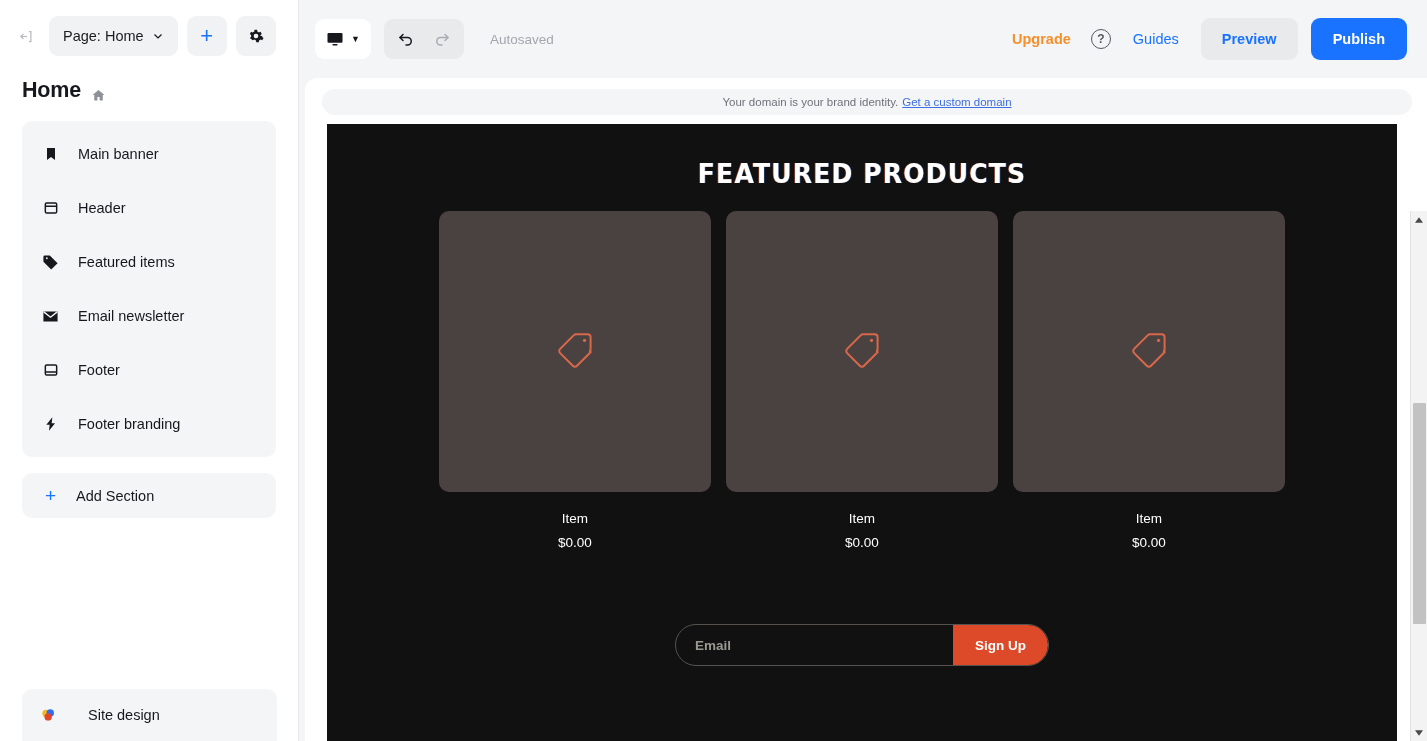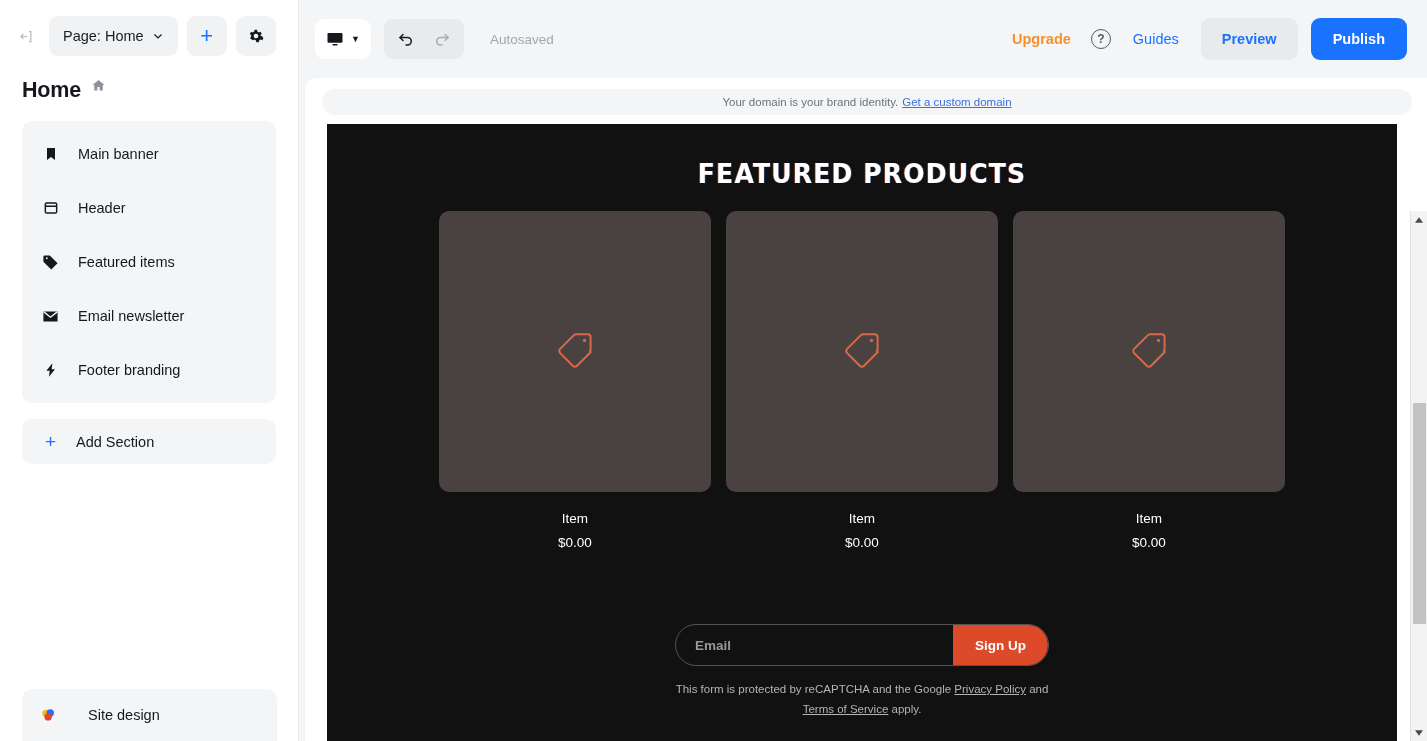--- a/index.html
+++ b/index.html
@@ -36,21 +36,21 @@
     font-size: 14.5px; color: #1b1c1f; font-family: "Liberation Sans", sans-serif;
   }
   .sq-btn {
     width: 40px; height: 40px; border-radius: 9px; background: #f1f2f4;
     display: flex; align-items: center; justify-content: center; cursor: pointer;
     border: none;
   }
   .plus-blue { color: #1a73ff; font-size: 22px; line-height: 1; font-weight: 400; }
 
   .page-title-row {
-    display: flex; align-items: flex-start; gap: 10px;
+    display: flex; align-items: flex-end; gap: 10px;
     padding: 12px 0 18px 22px;
   }
   .page-title { font-size: 21.5px; font-weight: bold; color: #16181d; letter-spacing: -0.2px; }
   .home-ico { color: #8e9197; font-size: 15px; display:flex; align-items:center; }
 
   .section-panel {
     margin: 0 22px; background: #f4f5f7; border-radius: 10px;
     padding: 6px 0; overflow: hidden;
   }
   .section-item {
@@ -269,20 +269,29 @@
       <div class="section-item">
         <span class="sec-ico">
           <svg width="17" height="17" viewBox="0 0 24 24" fill="currentColor">
             <path d="M2 5h20v14H2z" fill="currentColor"></path>
               <path d="M2.5 5.5L12 13l9.5-7.5" stroke="#f4f5f7" stroke-width="2" fill="none"></path>
           </svg>
         </span>
         <span>Email newsletter</span>
       </div>
 
+      <div class="section-item">
+        <span class="sec-ico">
+          <svg width="16" height="16" viewBox="0 0 24 24" fill="none" stroke="currentColor" stroke-width="2.2">
+            <rect x="3.5" y="4.5" width="17" height="15" rx="2"></rect>
+              <path d="M3.5 15h17"></path>
+          </svg>
+        </span>
+        <span>Footer</span>
+      </div>
 
       <div class="section-item">
         <span class="sec-ico">
           <svg width="16" height="16" viewBox="0 0 24 24" fill="currentColor">
               <path d="M14 2L5 13h5l-1 9 9-11h-5z"></path>
             </svg>
         </span>
         <span>Footer branding</span>
       </div>
 
@@ -396,23 +405,20 @@
           </div>
         </div>
 
         <div class="newsletter">
           <div class="nl-form">
             <input class="nl-input" type="text" placeholder="Email" style="">
             <button class="nl-btn">Sign Up</button>
           </div>
         </div>
 
-        <div class="recaptcha">
-          <span>This form is protected by reCAPTCHA and the Google </span><a>Privacy Policy</a><span> and </span><a>Terms of Service</a><span> apply.</span>
-        </div>
       </div>
 
       <div class="vscroll">
         <div class="vs-arrow">
           <svg width="8" height="6" viewBox="0 0 10 7" fill="currentColor">
               <path d="M5 0l5 7H0z"></path>
             </svg>
         </div>
         <div class="vs-thumb"></div>
         <div class="vs-arrow bottom">

